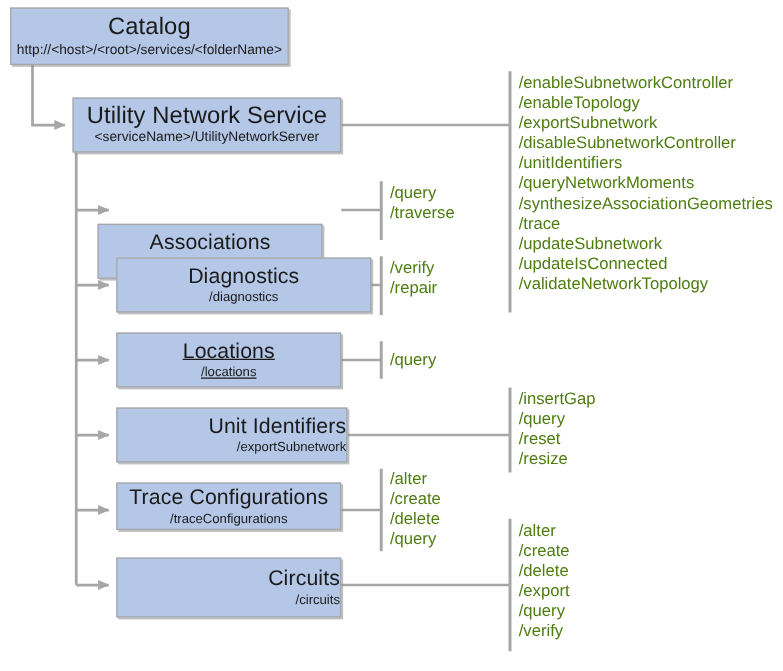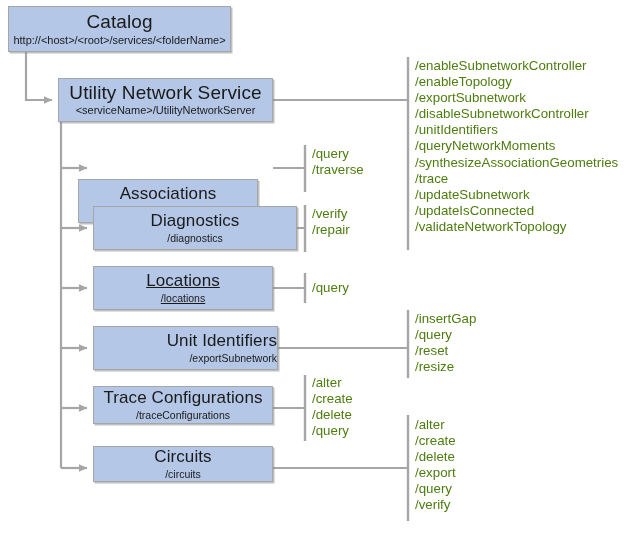--- a/index.html
+++ b/index.html
@@ -139,21 +139,21 @@
   <div class="node-box" style="left:93px; top:326px; width:185px; height:44px;align-items:flex-end;">
     <div class="node-title">Unit Identifiers</div>
     <div class="node-sub">/exportSubnetwork</div>
   </div>
 
   <div class="node-box" style="left:93px; top:386px; width:180px; height:38px;">
     <div class="node-title">Trace Configurations</div>
     <div class="node-sub">/traceConfigurations</div>
   </div>
 
-  <div class="node-box" style="left:93px; top:446px; width:180px; height:36px;">
+  <div class="node-box" style="left:93px; top:446px; width:180px; height:48px;align-items:flex-end;">
     <div class="node-title">Circuits</div>
     <div class="node-sub">/circuits</div>
   </div>
 
   <div class="op-list" style="left:415px; top:58px;">
       <span class="op-line">/enableSubnetworkController</span>
       <span class="op-line">/enableTopology</span>
       <span class="op-line">/exportSubnetwork</span>
       <span class="op-line">/disableSubnetworkController</span>
       <span class="op-line">/unitIdentifiers</span>

